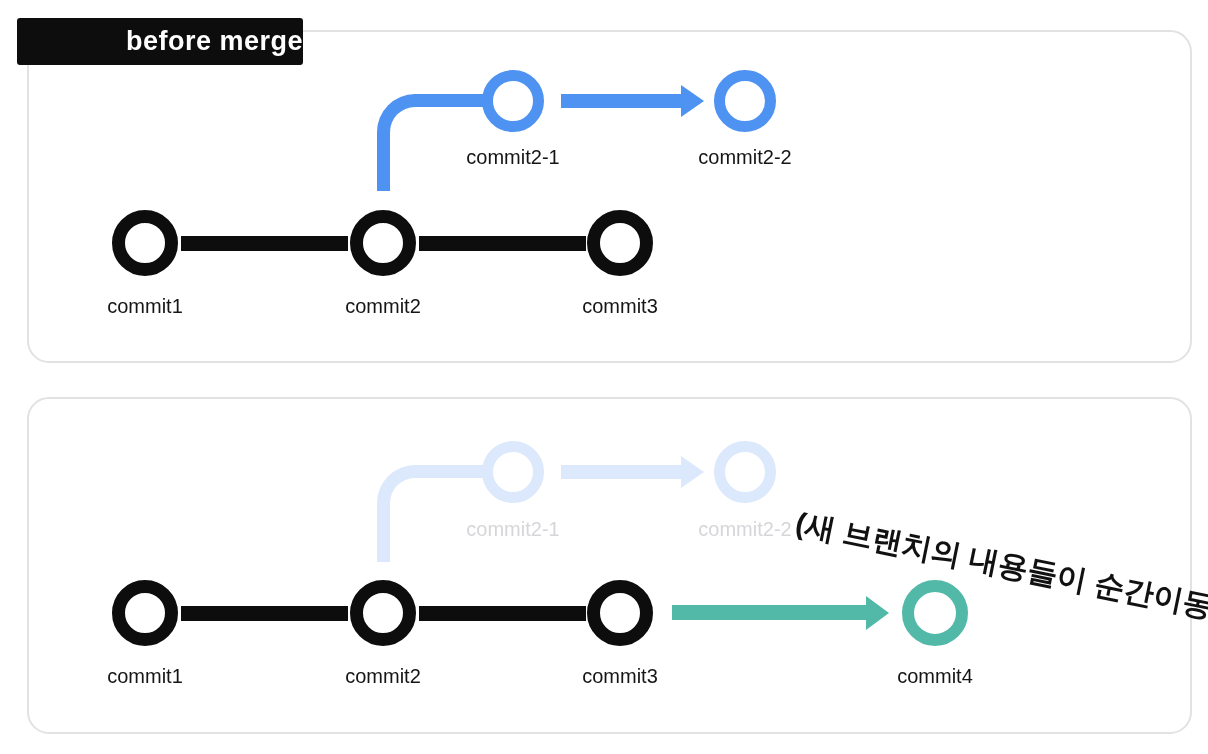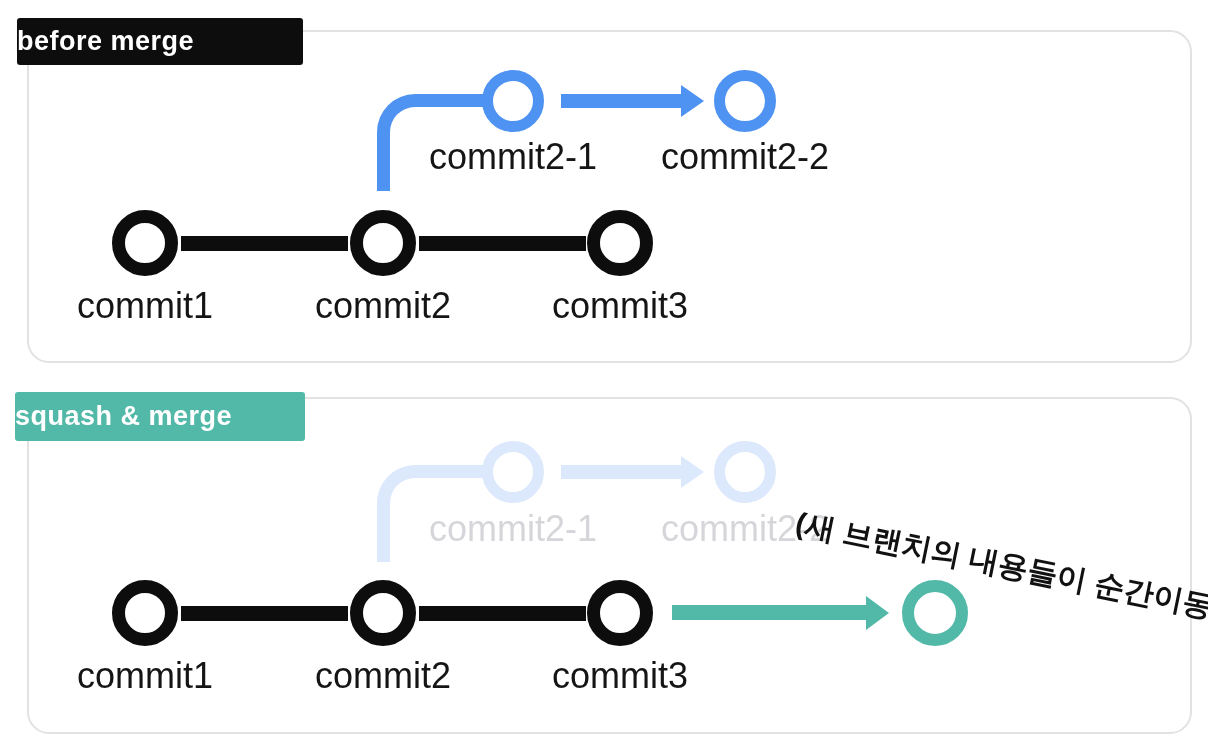--- a/index.html
+++ b/index.html
@@ -6,21 +6,21 @@
   .canvas{
     position:relative;width:1208px;height:754px;background:#ffffff;
     overflow:hidden;font-family:"Liberation Sans",sans-serif;
   }
   .panel{
     position:absolute;background:#ffffff;border:2px solid #e2e2e2;border-radius:22px;
   }
   .panel1{left:27px;top:30px;width:1161px;height:329px;}
   .panel2{left:27px;top:397px;width:1161px;height:333px;}
   .badge{
-    position:absolute;display:flex;align-items:center;justify-content:flex-start;
+    position:absolute;display:flex;align-items:center;justify-content:flex-end;
     border-radius:3px;color:#ffffff;font-weight:bold;font-size:27px;letter-spacing:.5px;
   }
   .badge1{left:17px;top:18px;width:286px;height:47px;background:#0d0d0d;}
   .badge2{left:15px;top:392px;width:290px;height:49px;background:#52b9a8;}
   .node{
     position:absolute;border-radius:50%;background:#ffffff;box-sizing:border-box;
   }
   .n-black{width:66px;height:66px;border:13px solid #0d0d0d;}
   .n-blue{width:62px;height:62px;border:11px solid #4e92f2;}
   .n-fadedblue{width:62px;height:62px;border:11px solid #dce8fb;}
@@ -33,21 +33,21 @@
   .head-blue{border-left:23px solid #4e92f2;}
   .head-fadedblue{border-left:23px solid #dce8fb;}
   .head-teal{border-top:17px solid transparent;border-bottom:17px solid transparent;border-left:23px solid #52b9a8;}
   .elbow{
     position:absolute;width:106px;height:97px;box-sizing:border-box;
     border-left:13px solid #4e92f2;border-top:13px solid #4e92f2;border-top-left-radius:38px;
   }
   .elbow-faded{border-left-color:#dce8fb;border-top-color:#dce8fb;}
   .lbl{
     position:absolute;width:220px;margin-left:-110px;text-align:center;
-    font-size:36px;line-height:34px;color:#151515;
+    font-size:20px;line-height:34px;color:#151515;
   }
   .lbl-faded{color:#d6d6da;}
   .annotation{
     position:absolute;left:800px;top:503px;white-space:nowrap;
     font-size:30px;font-weight:600;color:#111111;
     transform:rotate(11.5deg);transform-origin:0 0;
   }
   .watermark{
     position:absolute;left:1000px;top:700px;width:180px;text-align:right;
     font-family:"DejaVu Sans Mono",monospace;font-size:19px;color:#dedede;letter-spacing:1px;
@@ -74,23 +74,20 @@
   <div class="node n-black" style="left:112px;top:210px;"></div>
   <div class="bar" style="left:181px;top:236px;width:167px;"></div>
   <div class="node n-black" style="left:350px;top:210px;"></div>
   <div class="bar" style="left:419px;top:236px;width:167px;"></div>
   <div class="node n-black" style="left:587px;top:210px;"></div>
   <div class="lbl" style="left:145px;top:289px;">commit1</div>
   <div class="lbl" style="left:383px;top:289px;">commit2</div>
   <div class="lbl" style="left:620px;top:289px;">commit3</div>
 
   <section class="panel panel2"></section>
-  <div class="badge badge2">
-    <span>squash &amp; merge</span>
-  </div>
 
   <div class="elbow elbow-faded" style="left:377px;top:465px;"></div>
   <div class="node n-fadedblue" style="left:482px;top:441px;"></div>
   <div class="shaft-fadedblue" style="left:561px;top:465px;width:122px;"></div>
   <div class="head head-fadedblue" style="left:681px;top:456px;"></div>
   <div class="node n-fadedblue" style="left:714px;top:441px;"></div>
   <div class="lbl lbl-faded" style="left:513px;top:512px;">commit2-1</div>
   <div class="lbl lbl-faded" style="left:745px;top:512px;">commit2-2</div>
 
   <div class="node n-black" style="left:112px;top:580px;"></div>
@@ -98,17 +95,18 @@
   <div class="node n-black" style="left:350px;top:580px;"></div>
   <div class="bar" style="left:419px;top:606px;width:167px;"></div>
   <div class="node n-black" style="left:587px;top:580px;"></div>
   <div class="lbl" style="left:145px;top:659px;">commit1</div>
   <div class="lbl" style="left:383px;top:659px;">commit2</div>
   <div class="lbl" style="left:620px;top:659px;">commit3</div>
 
   <div class="shaft-teal" style="left:672px;top:605px;width:196px;"></div>
   <div class="head head-teal" style="left:866px;top:596px;"></div>
   <div class="node n-teal" style="left:902px;top:580px;"></div>
+  <div class="lbl" style="left:935px;top:659px;">commit4</div>
 
   <div class="annotation">(새 브랜치의 내용들이 순간이동)</div>
 
 
 </div>
 
 </body></html>

